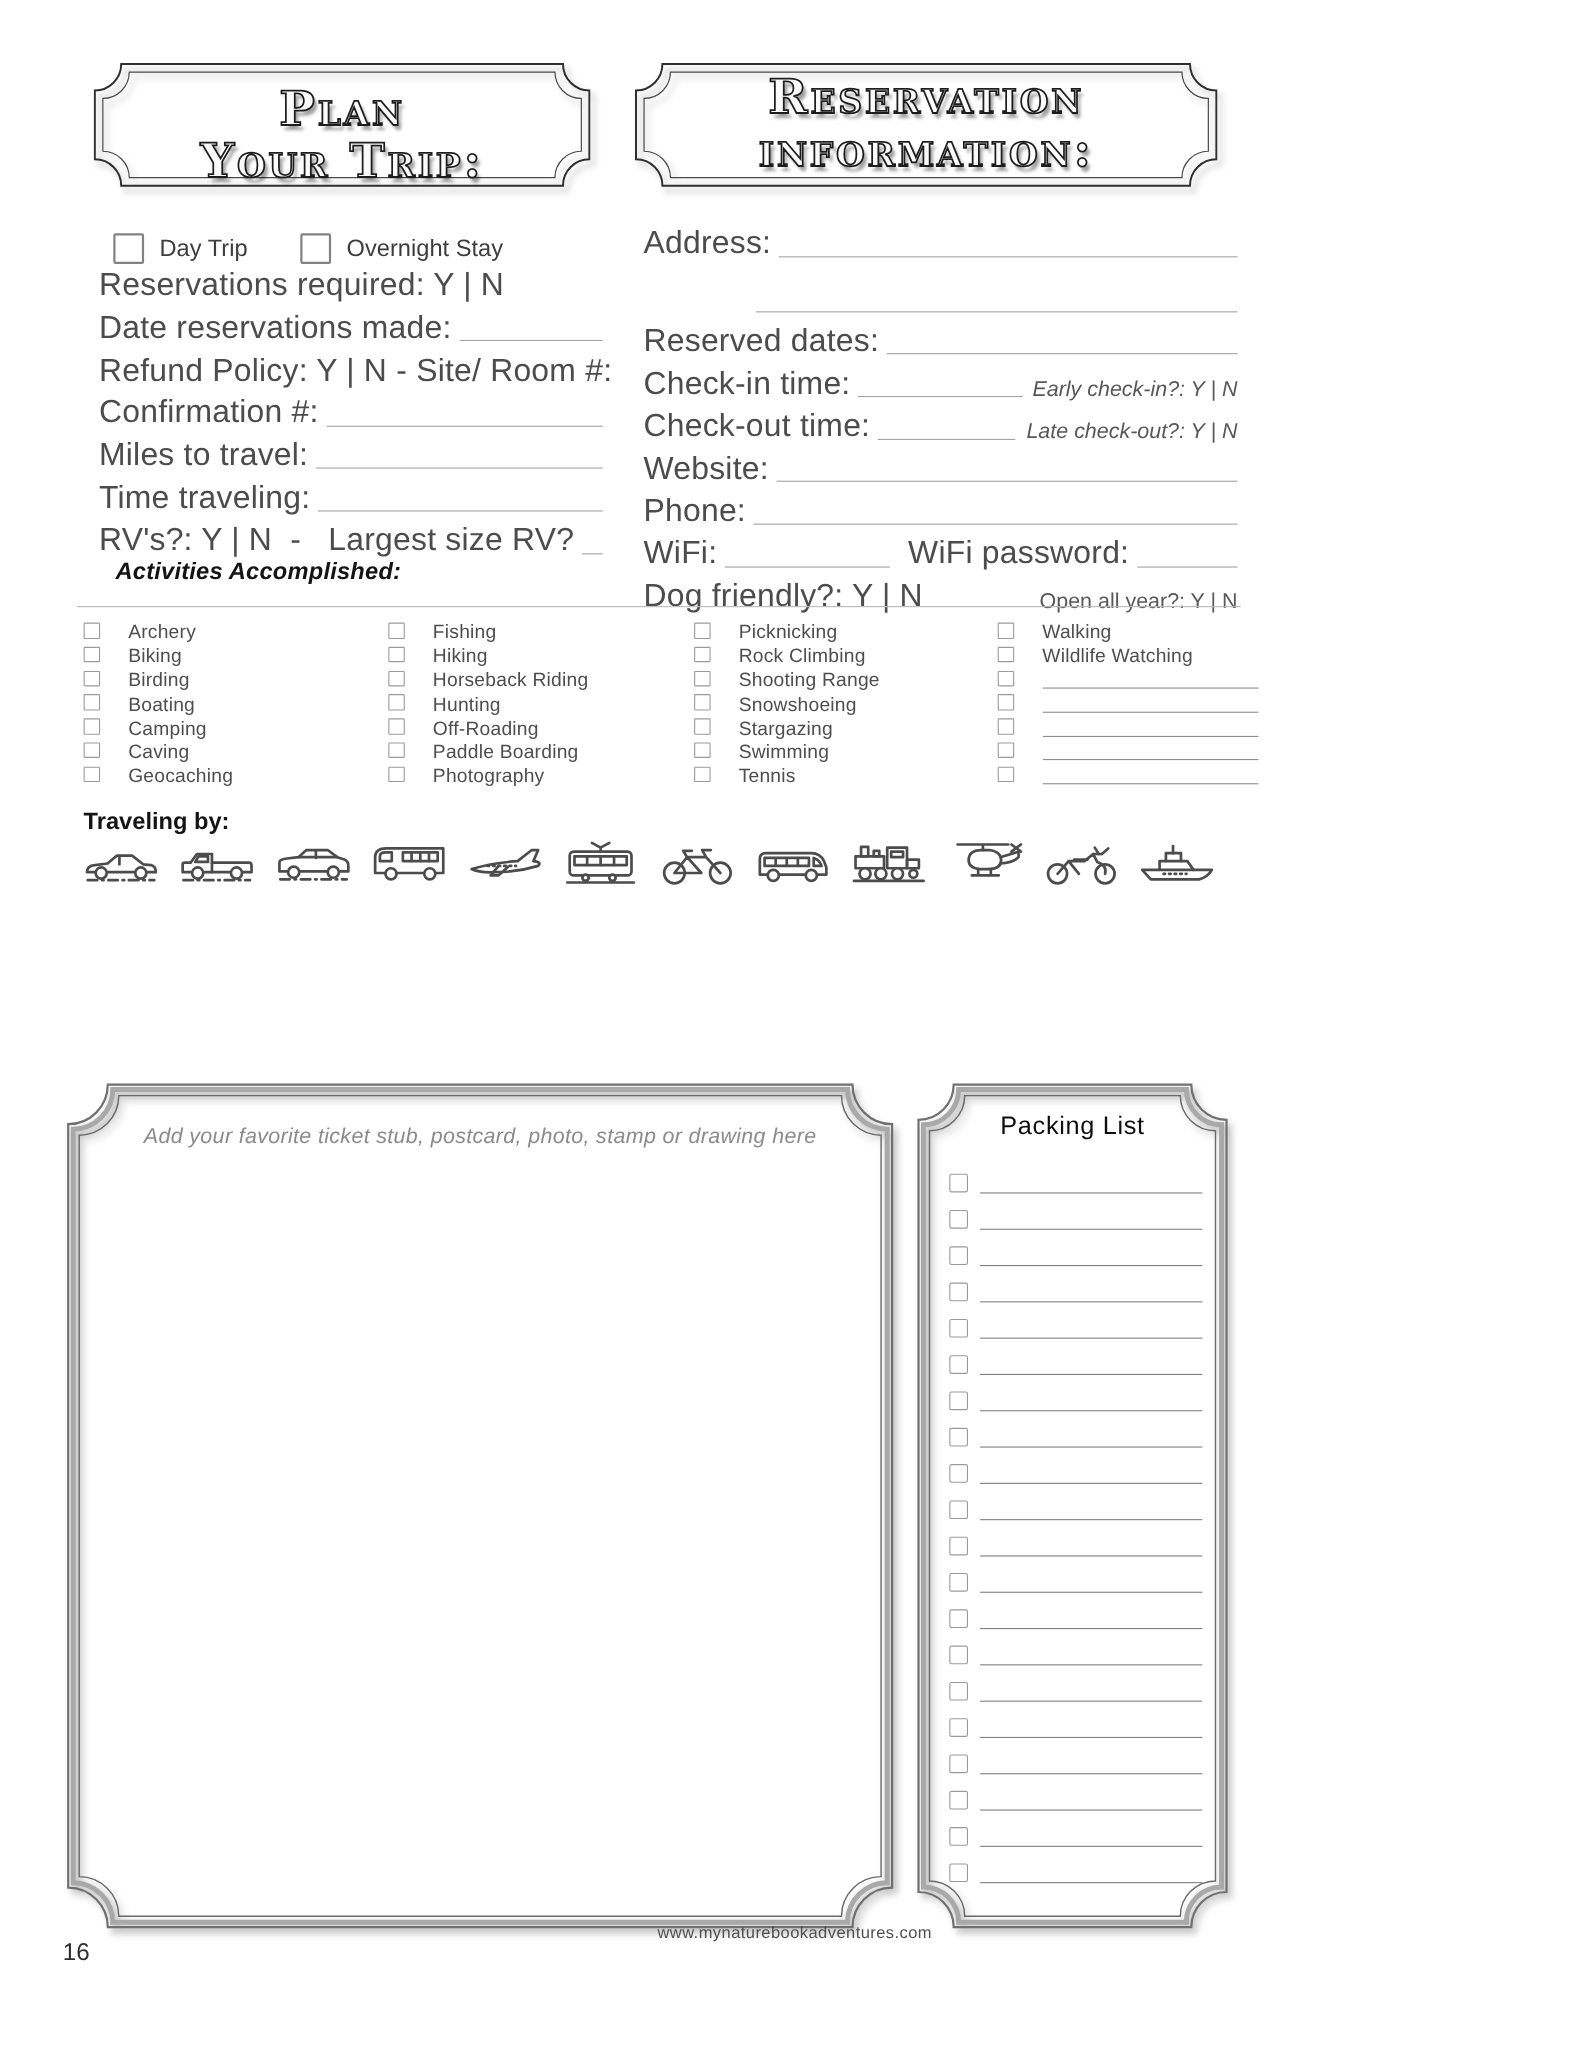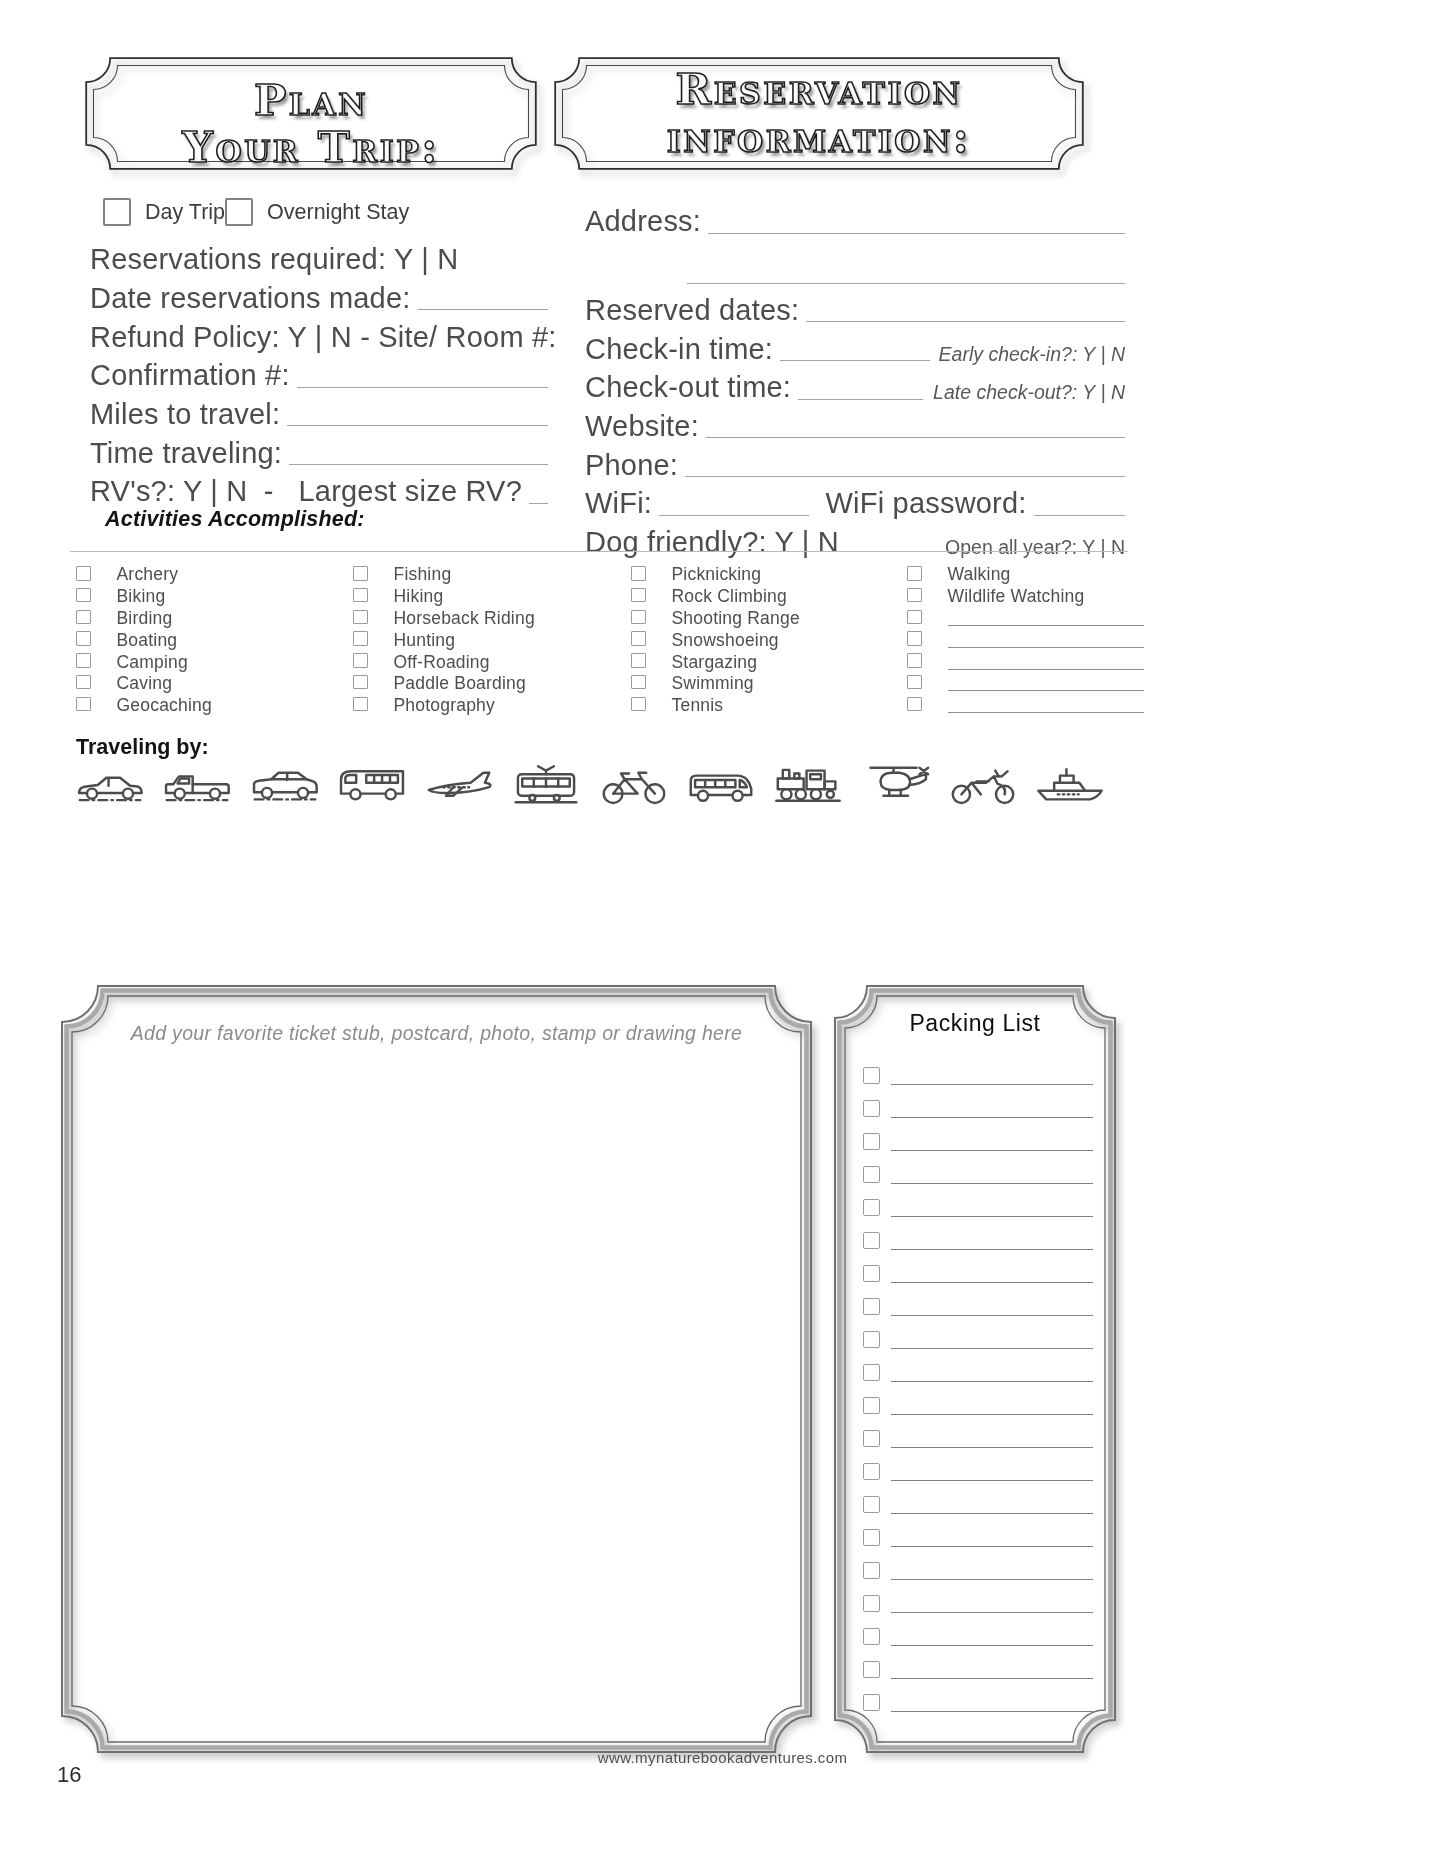--- a/index.html
+++ b/index.html
@@ -19,21 +19,21 @@
     text-shadow:3px 4px 3px rgba(0,0,0,0.38);}
 
   
   .frow{display:flex;align-items:flex-end;height:38.7px;}
   .frow.tall{height:50px;}
   .flabel{font-size:29px;color:#4c4c4c;letter-spacing:0.2px;line-height:1.05;white-space:pre;}
   .fline{border-bottom:1.4px solid #a3a3a3;margin-bottom:3px;margin-left:7px;height:6px;}
   .fnote{font-size:19.5px;color:#585858;line-height:1.05;}
   .fnote.it{font-style:italic;}
 
-  #trip-row{position:absolute;left:103px;top:198px;display:flex;}
+  #trip-row{position:absolute;left:103px;top:212px;display:flex;gap:48px;}
   .trip-opt{display:flex;align-items:center;gap:14px;font-size:21.5px;color:#3d3d3d;}
   .trip-opt + .trip-opt{}
   .trip-cb{display:inline-block;width:24px;height:24px;border:2px solid #828282;
     background:#fff;border-radius:2px;}
 
   #plan-fields{position:absolute;left:90px;top:236px;width:458px;}
   #res-fields{position:absolute;left:585px;top:198px;width:540px;}
 
   #act-heading{position:absolute;left:105px;top:507px;font-size:21.5px;font-weight:700;
     font-style:italic;color:#141414;letter-spacing:0.2px;}
@@ -86,21 +86,21 @@
       <svg class="frame-svg" width="452" height="113">
         <path d="M 25.2 1.2 H 426.8 A 24 24 0 0 0 450.8 25.2 V 87.8 A 24 24 0 0 0 426.8 111.8 H 25.2 A 24 24 0 0 0 1.2 87.8 V 25.2 A 24 24 0 0 0 25.2 1.2 Z" fill="none" stroke="#2f2f2f" stroke-width="1.8"></path>
         <path d="M 32.5 8.5 H 419.5 A 24 24 0 0 0 443.5 32.5 V 80.5 A 24 24 0 0 0 419.5 104.5 H 32.5 A 24 24 0 0 0 8.5 80.5 V 32.5 A 24 24 0 0 0 32.5 8.5 Z" fill="none" stroke="#4a4a4a" stroke-width="1.1"></path>
       </svg>
     <div class="plaque-inner">
       <div class="tline">Plan</div>
       <div class="tline">Your Trip:</div>
     </div>
   </div>
 
-  <div class="plaque" id="plaque-right" style="left:554px;top:57px;width:530px;height:113px;">
+  <div class="plaque" id="plaque-right" style="left:577px;top:57px;width:530px;height:113px;">
       <svg class="frame-svg" width="530" height="113">
         <path d="M 25.2 1.2 H 504.8 A 24 24 0 0 0 528.8 25.2 V 87.8 A 24 24 0 0 0 504.8 111.8 H 25.2 A 24 24 0 0 0 1.2 87.8 V 25.2 A 24 24 0 0 0 25.2 1.2 Z" fill="none" stroke="#2f2f2f" stroke-width="1.8"></path>
         <path d="M 32.5 8.5 H 497.5 A 24 24 0 0 0 521.5 32.5 V 80.5 A 24 24 0 0 0 497.5 104.5 H 32.5 A 24 24 0 0 0 8.5 80.5 V 32.5 A 24 24 0 0 0 32.5 8.5 Z" fill="none" stroke="#4a4a4a" stroke-width="1.1"></path>
       </svg>
     <div class="plaque-inner">
       <div class="tline">Reservation</div>
       <div class="tline">information:</div>
     </div>
   </div>
 

